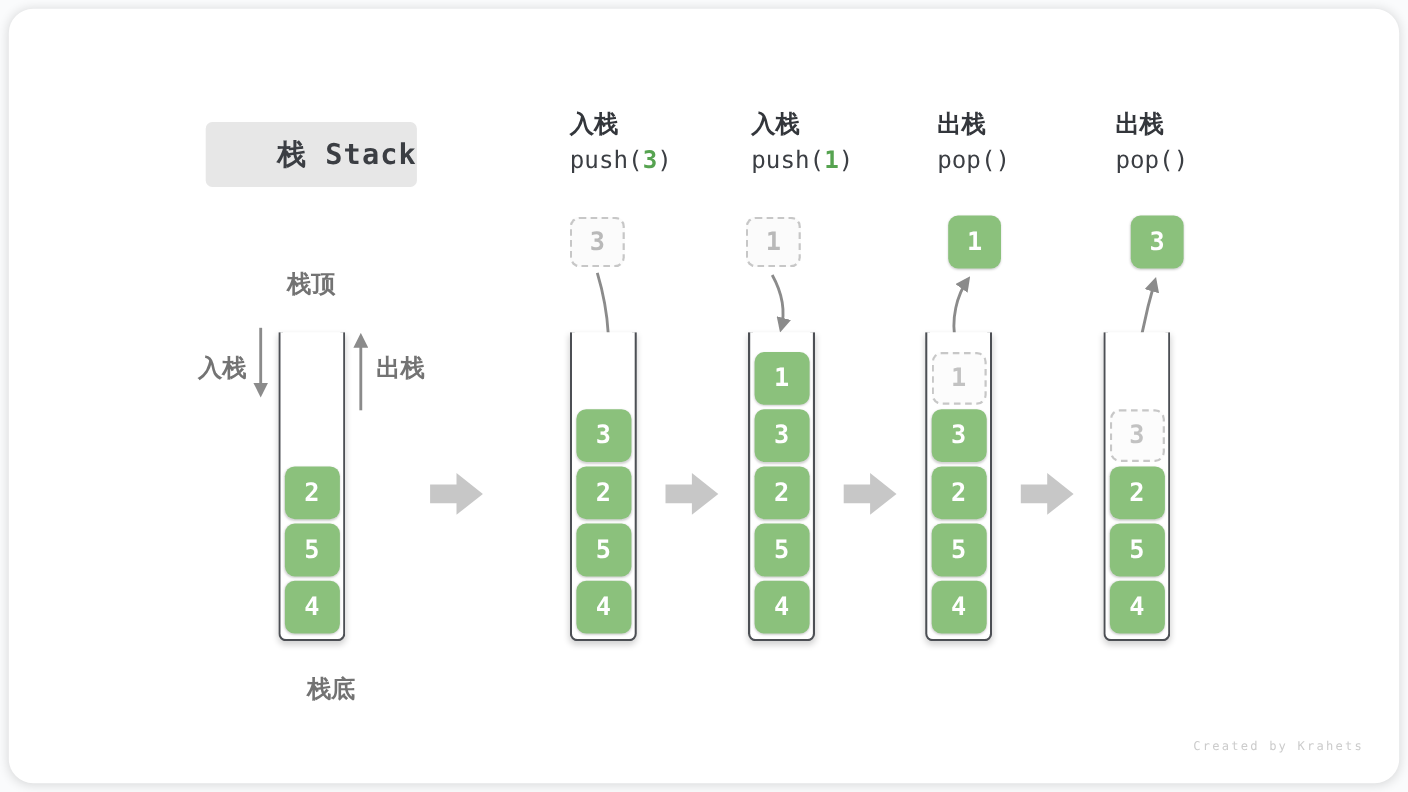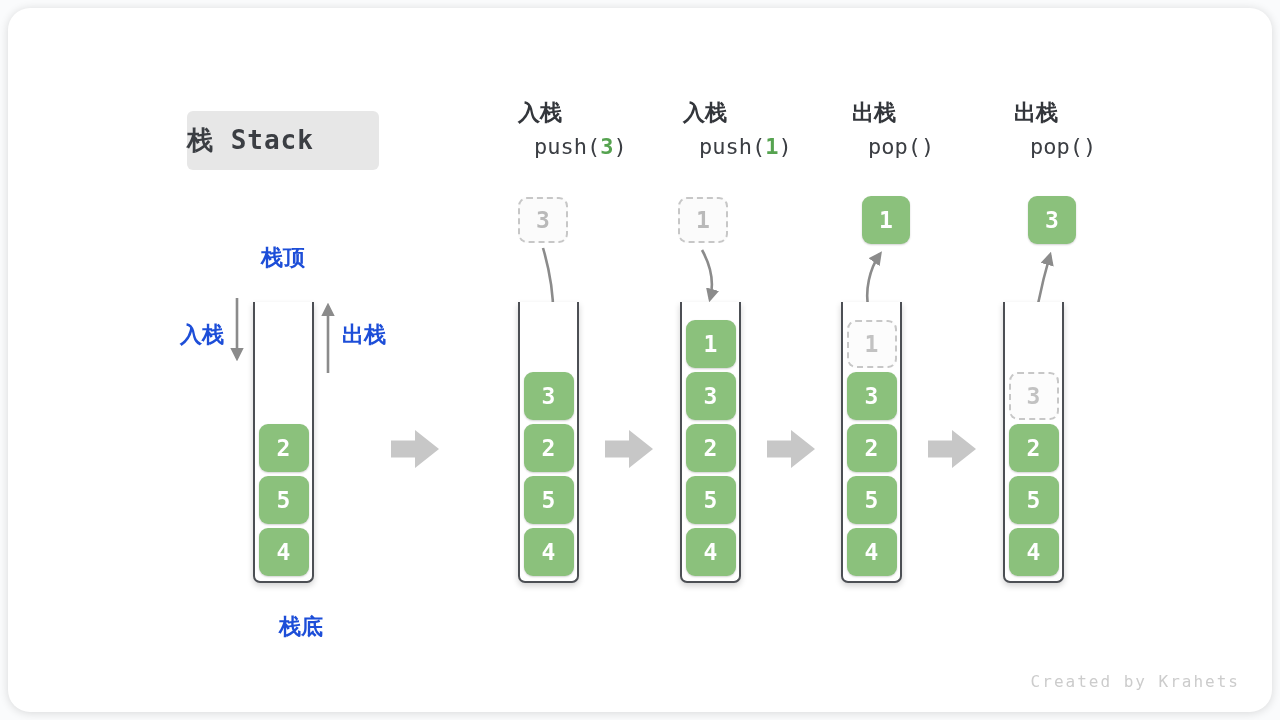--- a/index.html
+++ b/index.html
@@ -2,55 +2,55 @@
 <html><head>
 <meta charset="utf-8">
 <style>
   html,body { margin:0; padding:0; background:#fafbfc; font-family:"Liberation Sans",sans-serif; }
   .stage { position:relative; width:1280px; height:720px; overflow:hidden; }
   .card  { position:absolute; left:8px; top:8px; right:8px; bottom:8px; background:#ffffff;
            border-radius:22px; box-shadow:0 1px 10px rgba(0,0,0,0.14); }
   .arrows { position:absolute; left:0; top:0; width:1280px; height:720px; pointer-events:none; }
 
   .title-badge { position:absolute; left:187px; top:111px; width:192px; height:59px;
-                 background:#e7e7e7; border-radius:6px; display:flex; align-items:center; justify-content:flex-start; }
+                 background:#e7e7e7; border-radius:6px; display:flex; align-items:center; justify-content:flex-end; }
   .title-badge span { font-family:"DejaVu Sans Mono","Liberation Mono",monospace; font-size:26px;
                       font-weight:bold; color:#3b3e43; letter-spacing:1px; }
 
-  .zh-label { position:absolute; font-size:22px; font-weight:bold; color:#1d4ed8; white-space:nowrap; }
+  .zh-label { position:absolute; font-size:22px; font-weight:bold; color:#737373; white-space:nowrap; }
   .stack-top    { left:233px; top:243px; width:100px; text-align:center; }
   .stack-bottom { left:251px; top:612px; width:100px; text-align:center; }
   .push-label   { left:180px; top:320px; }
   .pop-label    { left:342px; top:320px; }
 
   .op { position:absolute; }
   .op-zh   { font-size:22px; font-weight:bold; color:#33363b; line-height:1; }
   .op-code { margin-top:12px; font-family:"DejaVu Sans Mono","Liberation Mono",monospace;
-             font-size:22px; color:#3b3e43; line-height:1;margin-left:16px; }
+             font-size:22px; color:#3b3e43; line-height:1; }
   .op-code .val { color:#56a350; font-weight:bold; }
 
   .stack { position:absolute; width:61px; height:281px; box-sizing:border-box;
            border-left:2px solid #4c4f54; border-right:2px solid #4c4f54; border-bottom:2px solid #4c4f54;
            border-radius:0 0 7px 7px; background:#ffffff;
            box-shadow:0 3px 6px rgba(0,0,0,0.18);
            display:flex; flex-direction:column; justify-content:flex-end; gap:4px; padding-bottom:5px; }
   .box { width:50px; height:48px; margin:0 auto; border-radius:9px; background:#8bc17c;
          box-shadow:0 1px 2px rgba(0,0,0,0.18);
          display:flex; align-items:center; justify-content:center;
          font-family:"DejaVu Sans Mono","Liberation Mono",monospace; font-size:23px; font-weight:bold; color:#ffffff;
          flex:0 0 auto; box-sizing:border-box; }
   .box.ghost { background:#fcfcfc; border:2px dashed #c7c7c7; color:#c2c2c2; box-shadow:none; }
   .float-box { position:absolute; border-radius:9px; box-sizing:border-box;
                display:flex; align-items:center; justify-content:center;
                font-family:"DejaVu Sans Mono","Liberation Mono",monospace; font-size:23px; font-weight:bold; }
   .float-box.dashed { background:#fbfbfb; border:2px dashed #c7c7c7; color:#b9b9b9; }
   .float-box.solid  { background:#8bc17c; color:#ffffff; box-shadow:0 1px 2px rgba(0,0,0,0.18); }
 
   .watermark { position:absolute; right:40px; top:672px; font-family:"DejaVu Sans Mono","Liberation Mono",monospace;
-               font-size:16px; color:#cccccc; letter-spacing:2px; }
+               font-size:11px; color:#cccccc; letter-spacing:2px; }
 </style>
 </head>
 <body>
 
 <div class="stage">
   <div class="card"></div>
 
   <svg class="arrows" viewBox="0 0 1280 720">
     <defs>
       <marker id="ah" viewBox="0 0 10 10" refX="7.5" refY="5" markerWidth="5.2" markerHeight="5.2" orient="auto">

